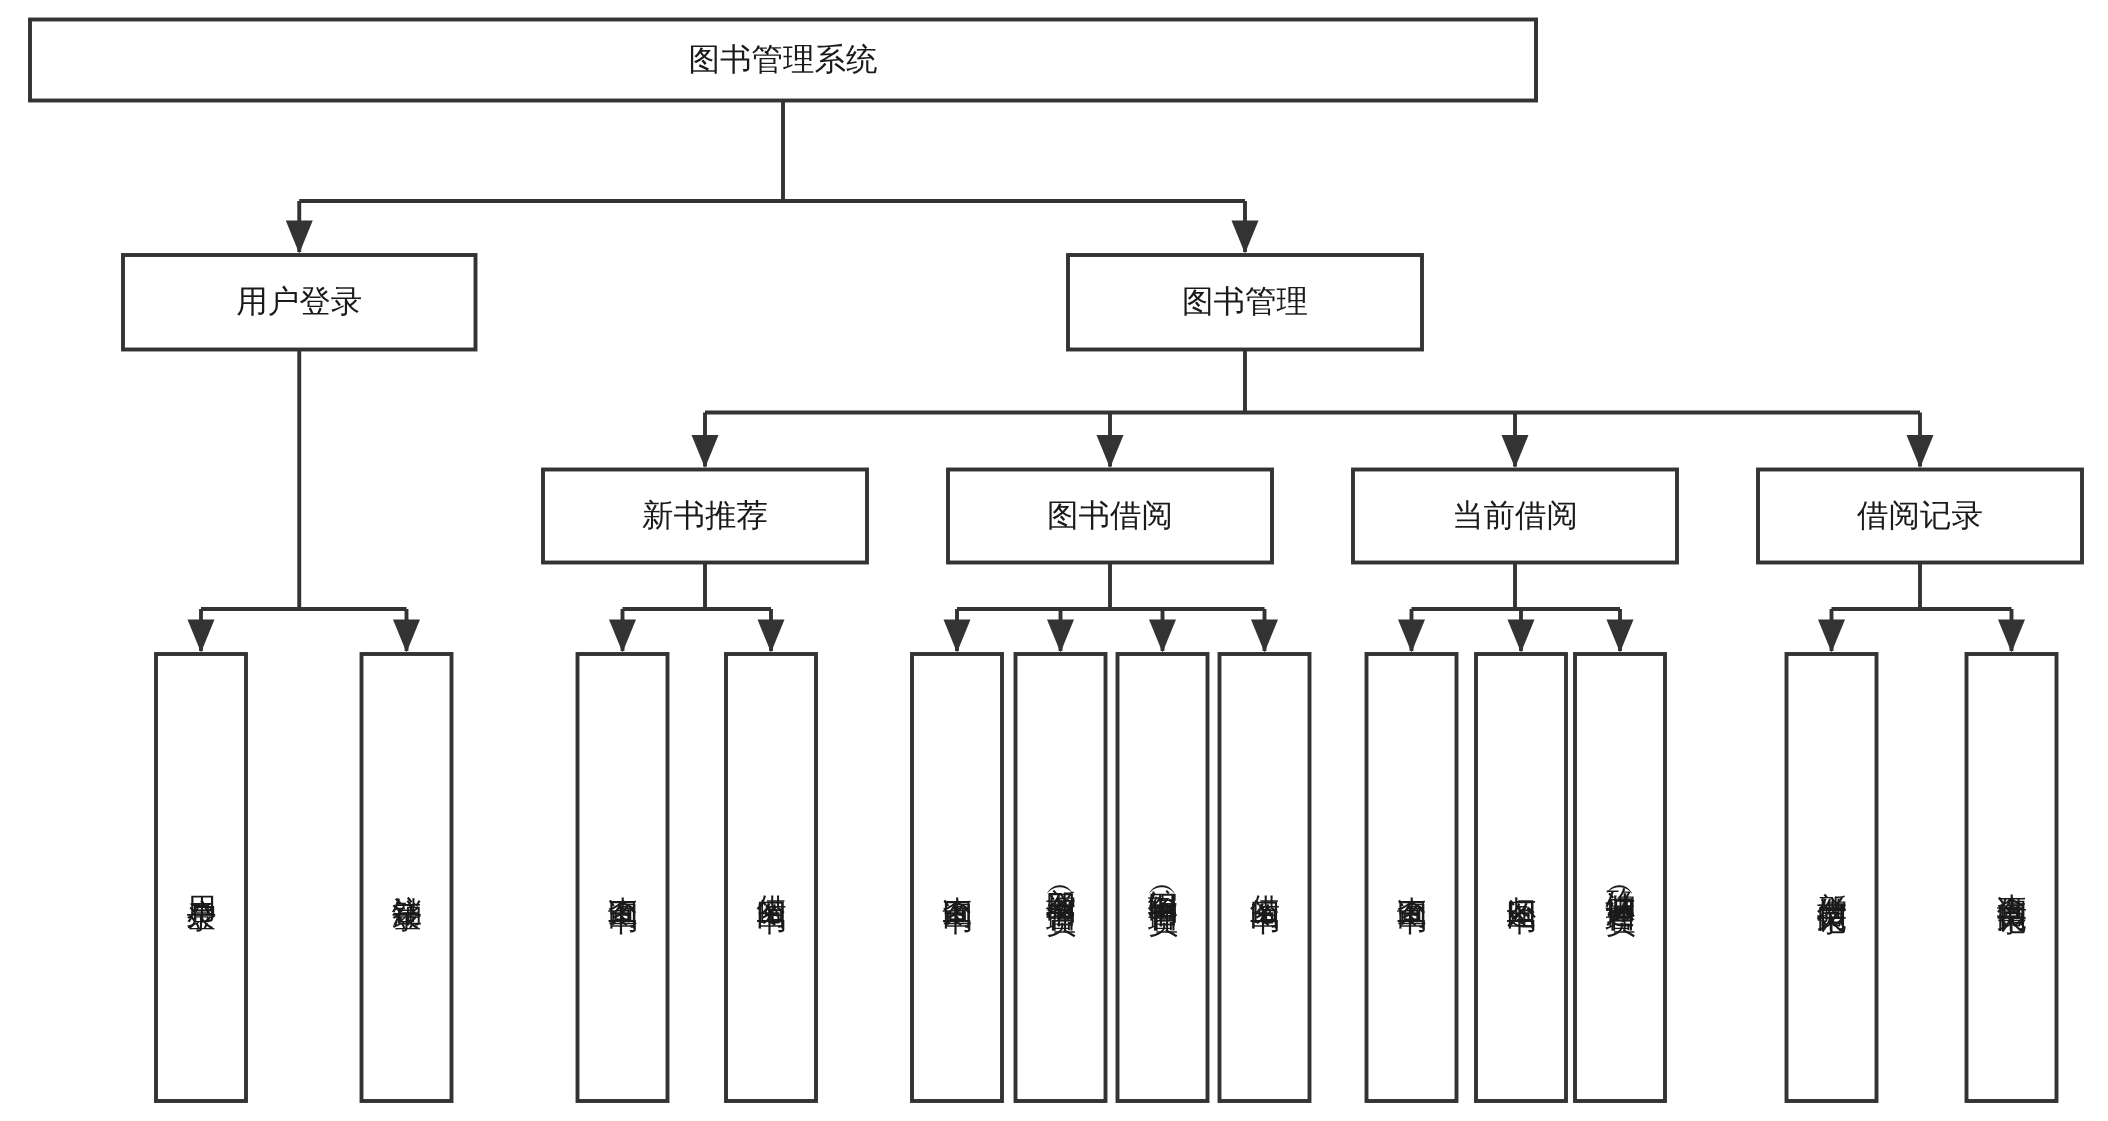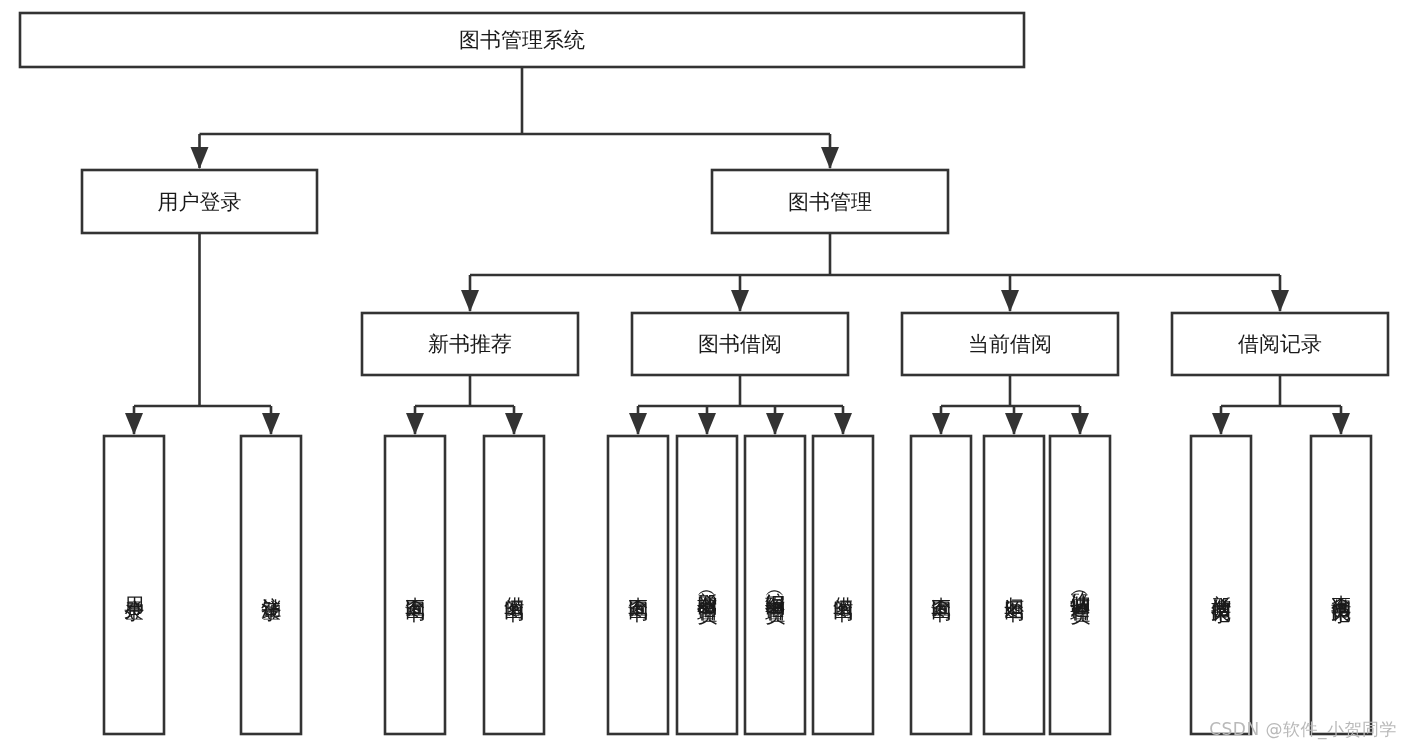--- a/index.html
+++ b/index.html
@@ -178,15 +178,14 @@
       <div class="leaf-label-wrap" style="left: 677px; top: 436px; width: 60px; height: 298px;">新增图书（管理员）</div>
       <div class="leaf-label-wrap" style="left: 745px; top: 436px; width: 60px; height: 298px;">编辑图书（管理员）</div>
       <div class="leaf-label-wrap" style="left: 813px; top: 436px; width: 60px; height: 298px;">借阅图书</div>
       <div class="leaf-label-wrap" style="left: 911px; top: 436px; width: 60px; height: 298px;">查询图书</div>
       <div class="leaf-label-wrap" style="left: 984px; top: 436px; width: 60px; height: 298px;">归还图书</div>
       <div class="leaf-label-wrap" style="left: 1050px; top: 436px; width: 60px; height: 298px;">确认归还（管理员）</div>
       <div class="leaf-label-wrap" style="left: 1191px; top: 436px; width: 60px; height: 298px;">新增借阅记录</div>
       <div class="leaf-label-wrap" style="left: 1311px; top: 436px; width: 60px; height: 298px;">查询借阅记录</div>
     </div>
 
-  <div class="watermark">CSDN @软件_小贺同学</div>
 
 </div>
 
 </body></html>

